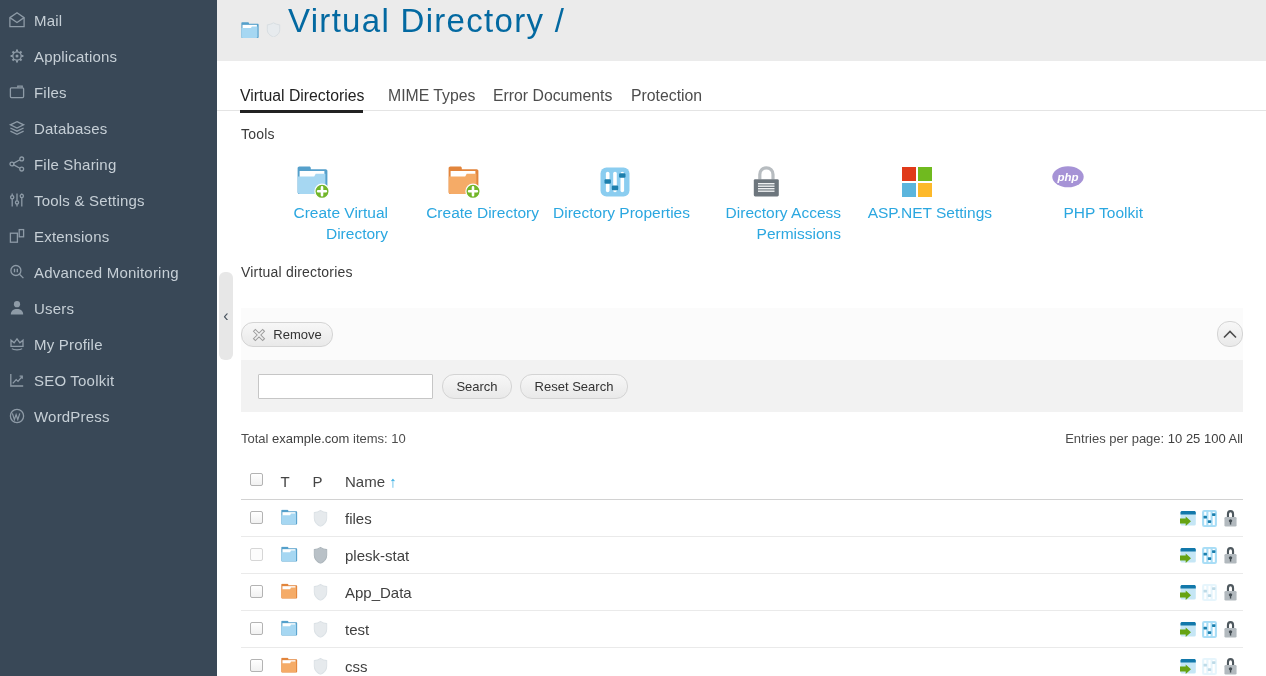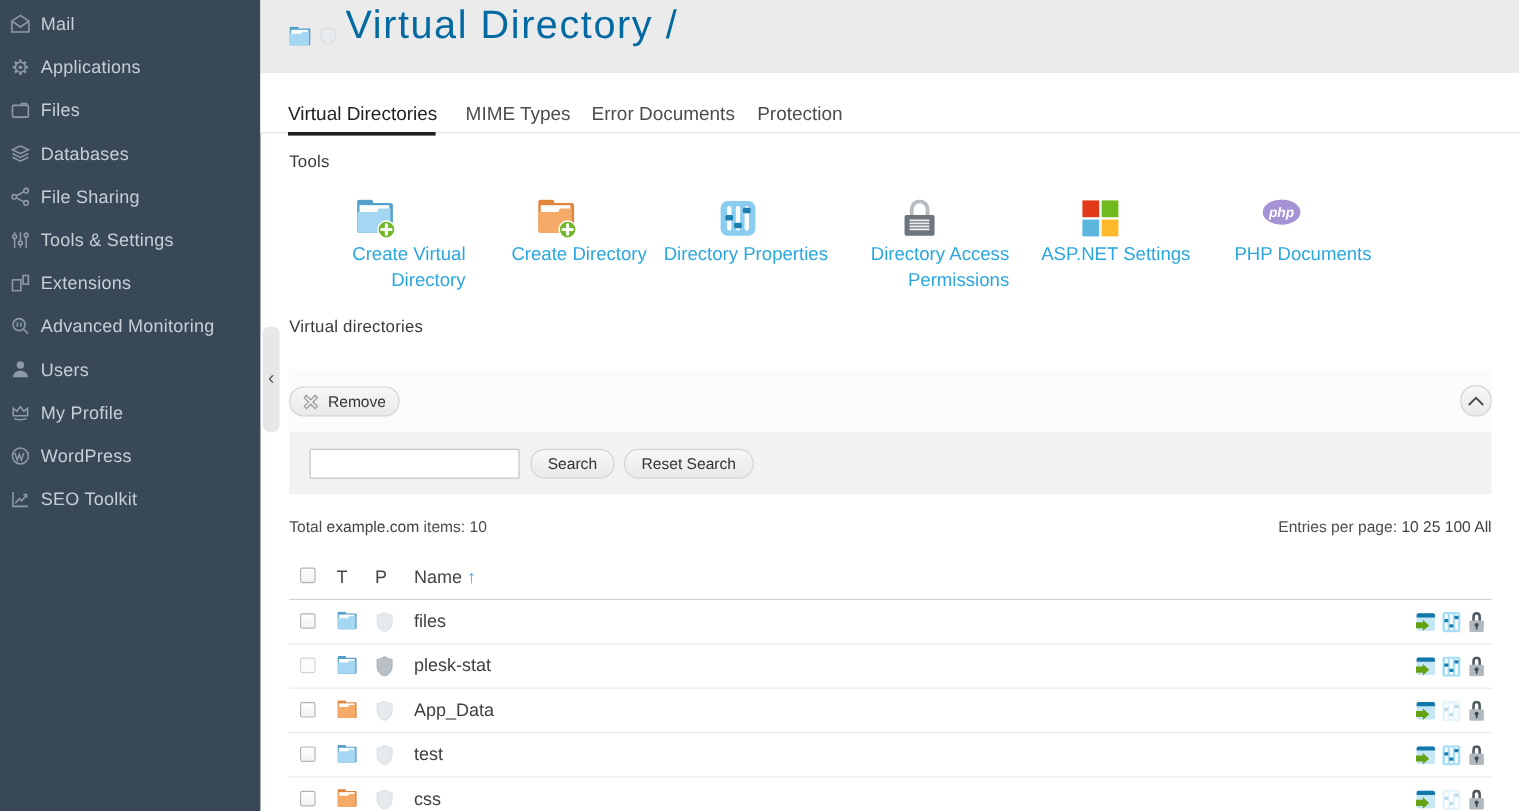--- a/index.html
+++ b/index.html
@@ -103,28 +103,28 @@
         </svg>Advanced Monitoring</li>
 <li><svg class="ic" viewBox="0 0 18 18" fill="#8e9ba7" stroke="none">
           <circle cx="9" cy="5.2" r="3.1"></circle>
           <path d="M2.8 15.4 c0-3.7 2.8-5.5 6.2-5.5 s6.2 1.8 6.2 5.5 z"></path>
         </svg>Users</li>
 <li><svg class="ic" viewBox="0 0 18 18" fill="none" stroke="#8e9ba7" stroke-width="1.3">
           <path d="M3 11.4 V5.2 L6.1 7.8 L9 3.8 L11.9 7.8 L15 5.2 V11.4 H3 Z"></path>
           <path d="M3.9 13.6 c1.5 1.6 8.7 1.6 10.2 0"></path>
         </svg>My Profile</li>
 <li><svg class="ic" viewBox="0 0 18 18" fill="none" stroke="#8e9ba7" stroke-width="1.3">
-          <circle cx="9" cy="9" r="6.6"></circle>
-          <path d="M4.4 6.4 l2 6.2 1.7-5 1.7 5 2-6.2" stroke-width="1.2"></path>
-        </svg>WordPress</li>
-<li><svg class="ic" viewBox="0 0 18 18" fill="none" stroke="#8e9ba7" stroke-width="1.3">
           <path d="M2.8 3 V15 H15.2"></path>
           <path d="M4.8 12.4 L8.2 8.6 L10 10.4 L13.8 5.8"></path>
           <path d="M11.6 5.2 h2.6 v2.6"></path>
         </svg>SEO Toolkit</li>
+<li><svg class="ic" viewBox="0 0 18 18" fill="none" stroke="#8e9ba7" stroke-width="1.3">
+          <circle cx="9" cy="9" r="6.6"></circle>
+          <path d="M4.4 6.4 l2 6.2 1.7-5 1.7 5 2-6.2" stroke-width="1.2"></path>
+        </svg>WordPress</li>
 </ul>
 </div>
 <div class="handle">‹</div>
 <div class="hdr">
   <span class="hico" id="hfold" style="left:24px;top:22px"><svg width="18" height="16" viewBox="0 0 31 28" preserveAspectRatio="none">
         <path d="M2.4 0.5 H12 C13.2 0.5 13.8 1.1 13.8 2.2 V3.2 H28.6 C29.6 3.2 30.4 4 30.4 5 V26.2 C30.4 27.2 29.6 28 28.6 28 H2.4 C1.4 28 0.6 27.2 0.6 26.2 V2.3 C0.6 1.2 1.4 0.5 2.4 0.5 Z" fill="#55a0cb"></path>
         <rect x="2.6" y="5" width="24.8" height="9" fill="#fff"></rect>
         <path d="M3 27.9 C1.8 27.9 0.8 27.1 0.8 26 V10.6 H17.2 L18.7 7.7 H28.4 V26 C28.4 27.05 27.55 27.9 26.5 27.9 Z" fill="#a6d7f2"></path>
       </svg></span>
   <span class="hico" id="hshield" style="left:49px;top:22px"><svg width="15" height="15" viewBox="0 0 15 15">
@@ -181,21 +181,21 @@
         </svg><a>Directory Access<br>Permissions</a></div>
     <div class="ti"><svg class="tico" viewBox="0 0 32 32">
           <rect x="1" y="1" width="14" height="14" fill="#e03a1a"></rect>
           <rect x="17" y="1" width="14" height="14" fill="#70ba1f"></rect>
           <rect x="1" y="17" width="14" height="14" fill="#5bb5dd"></rect>
           <rect x="17" y="17" width="14" height="14" fill="#fdb92a"></rect>
         </svg><a>ASP.NET Settings</a></div>
     <div class="ti"><svg class="tico" viewBox="0 0 32 32">
           <ellipse cx="16" cy="10.8" rx="15.7" ry="10.5" fill="#a693d6"></ellipse>
           <text x="16" y="15" text-anchor="middle" font-family="Liberation Sans, sans-serif" font-size="11.5" font-style="italic" font-weight="bold" fill="#fff">php</text>
-        </svg><a>PHP Documents</a></div>
+        </svg><a>PHP Toolkit</a></div>
   </div>
   <h3 id="h-vd">Virtual directories</h3>
   <div class="box">
     <div class="r1">
       <div class="btn" id="btn-remove"><svg width="14" height="14" viewBox="0 0 15 15" style="margin-right:7px">
             <path d="M1.6 3.6 L3.6 1.6 L7.5 5.5 L11.4 1.6 L13.4 3.6 L9.5 7.5 L13.4 11.4 L11.4 13.4 L7.5 9.5 L3.6 13.4 L1.6 11.4 L5.5 7.5 Z" fill="none" stroke="#9b9b9b" stroke-width="1.1"></path>
           </svg>Remove</div>
       <div class="btn" id="btn-up">
           <svg width="16" height="10" viewBox="0 0 16 10">
             <path d="M2 8.5 L8 2.5 L14 8.5" fill="none" stroke="#4c4c4c" stroke-width="1.6"></path>

